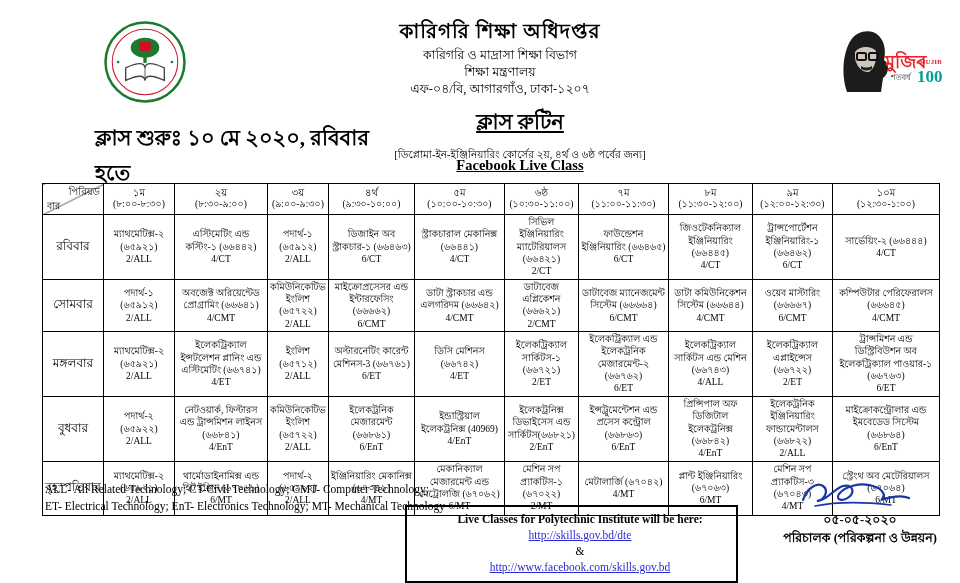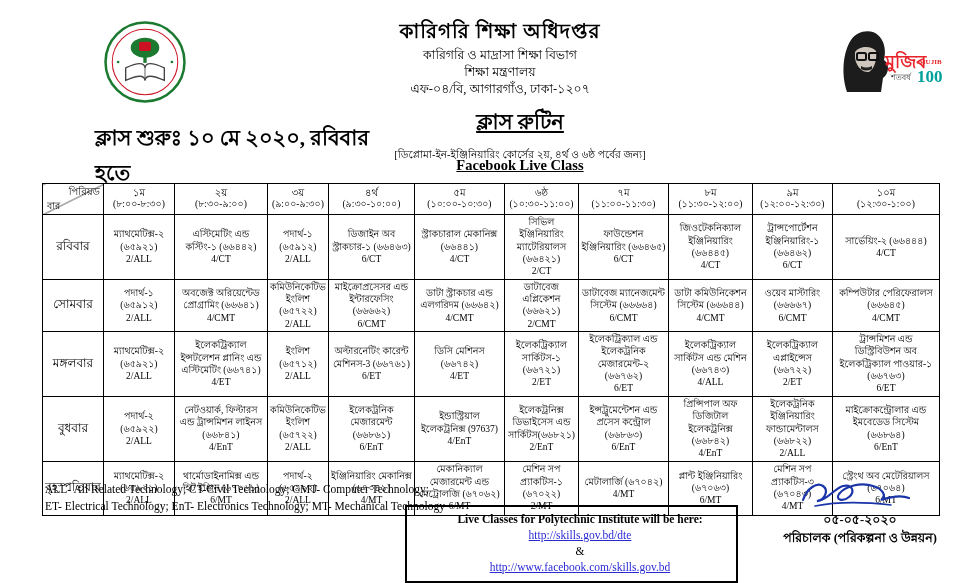--- a/index.html
+++ b/index.html
@@ -304,21 +304,21 @@
           </td>
           <td class="subj-cell">
             <span class="subj-text">কমিউনিকেটিভ ইংলিশ (৬৫৭২২)</span>
             <span class="subj-group">2/ALL</span>
           </td>
           <td class="subj-cell">
             <span class="subj-text">ইলেকট্রনিক মেজারমেন্ট (৬৬৮৬১)</span>
             <span class="subj-group">6/EnT</span>
           </td>
           <td class="subj-cell">
-            <span class="subj-text">ইন্ডাস্ট্রিয়াল ইলেকট্রনিক্স (97637)</span>
+            <span class="subj-text">ইন্ডাস্ট্রিয়াল ইলেকট্রনিক্স (40969)</span>
             <span class="subj-group">4/EnT</span>
           </td>
           <td class="subj-cell">
             <span class="subj-text">ইলেকট্রনিক্স ডিভাইসেস এন্ড সার্কিটস(৬৬৮২১)</span>
             <span class="subj-group">2/EnT</span>
           </td>
           <td class="subj-cell">
             <span class="subj-text">ইন্সট্রুমেন্টেশন এন্ড প্রসেস কন্ট্রোল (৬৬৮৬৩)</span>
             <span class="subj-group">6/EnT</span>
           </td>

